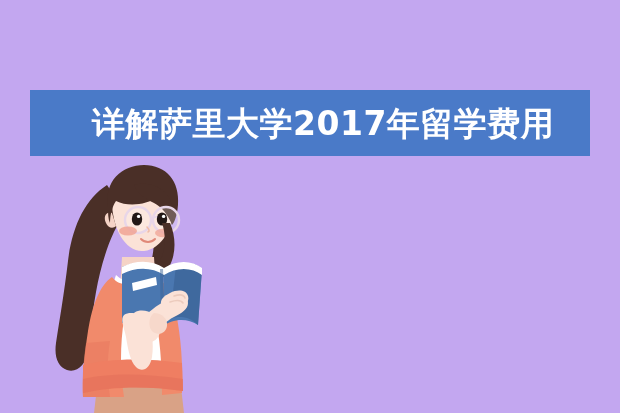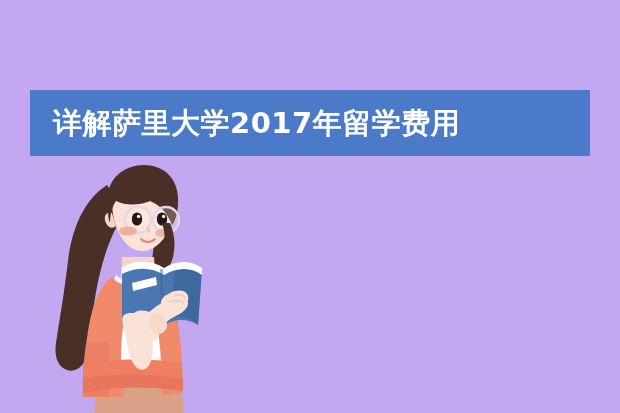--- a/index.html
+++ b/index.html
@@ -22,23 +22,23 @@
     position: absolute;
     left: 30px;
     top: 90px;
     width: 560px;
     height: 66px;
     background: #4a7ac8;
     display: flex;
     align-items: center;
   }
   #title-text {
-    margin-left: 23px;
+    margin-left: 62px;
     color: #ffffff;
-    font-size: 29px;
+    font-size: 33px;
     font-weight: bold;
     letter-spacing: 0.5px;
     line-height: 1;
     white-space: nowrap;
     font-family: "DejaVu Sans", "Liberation Sans", sans-serif;
   }
 
   
   #illustration {
     position: absolute;

